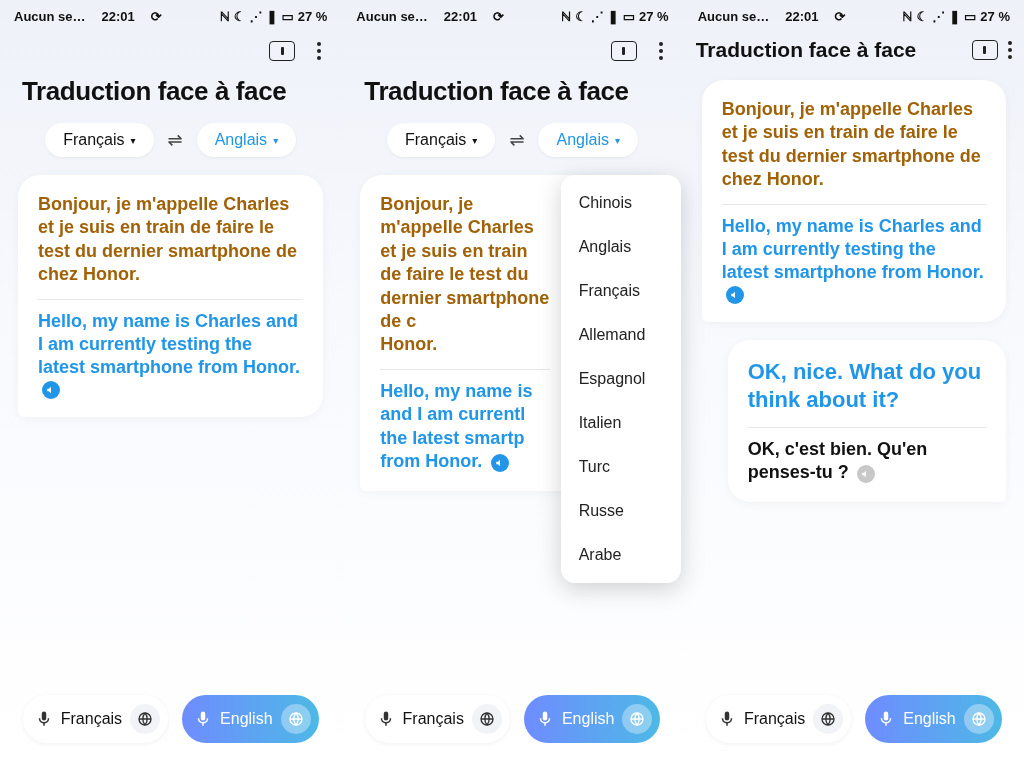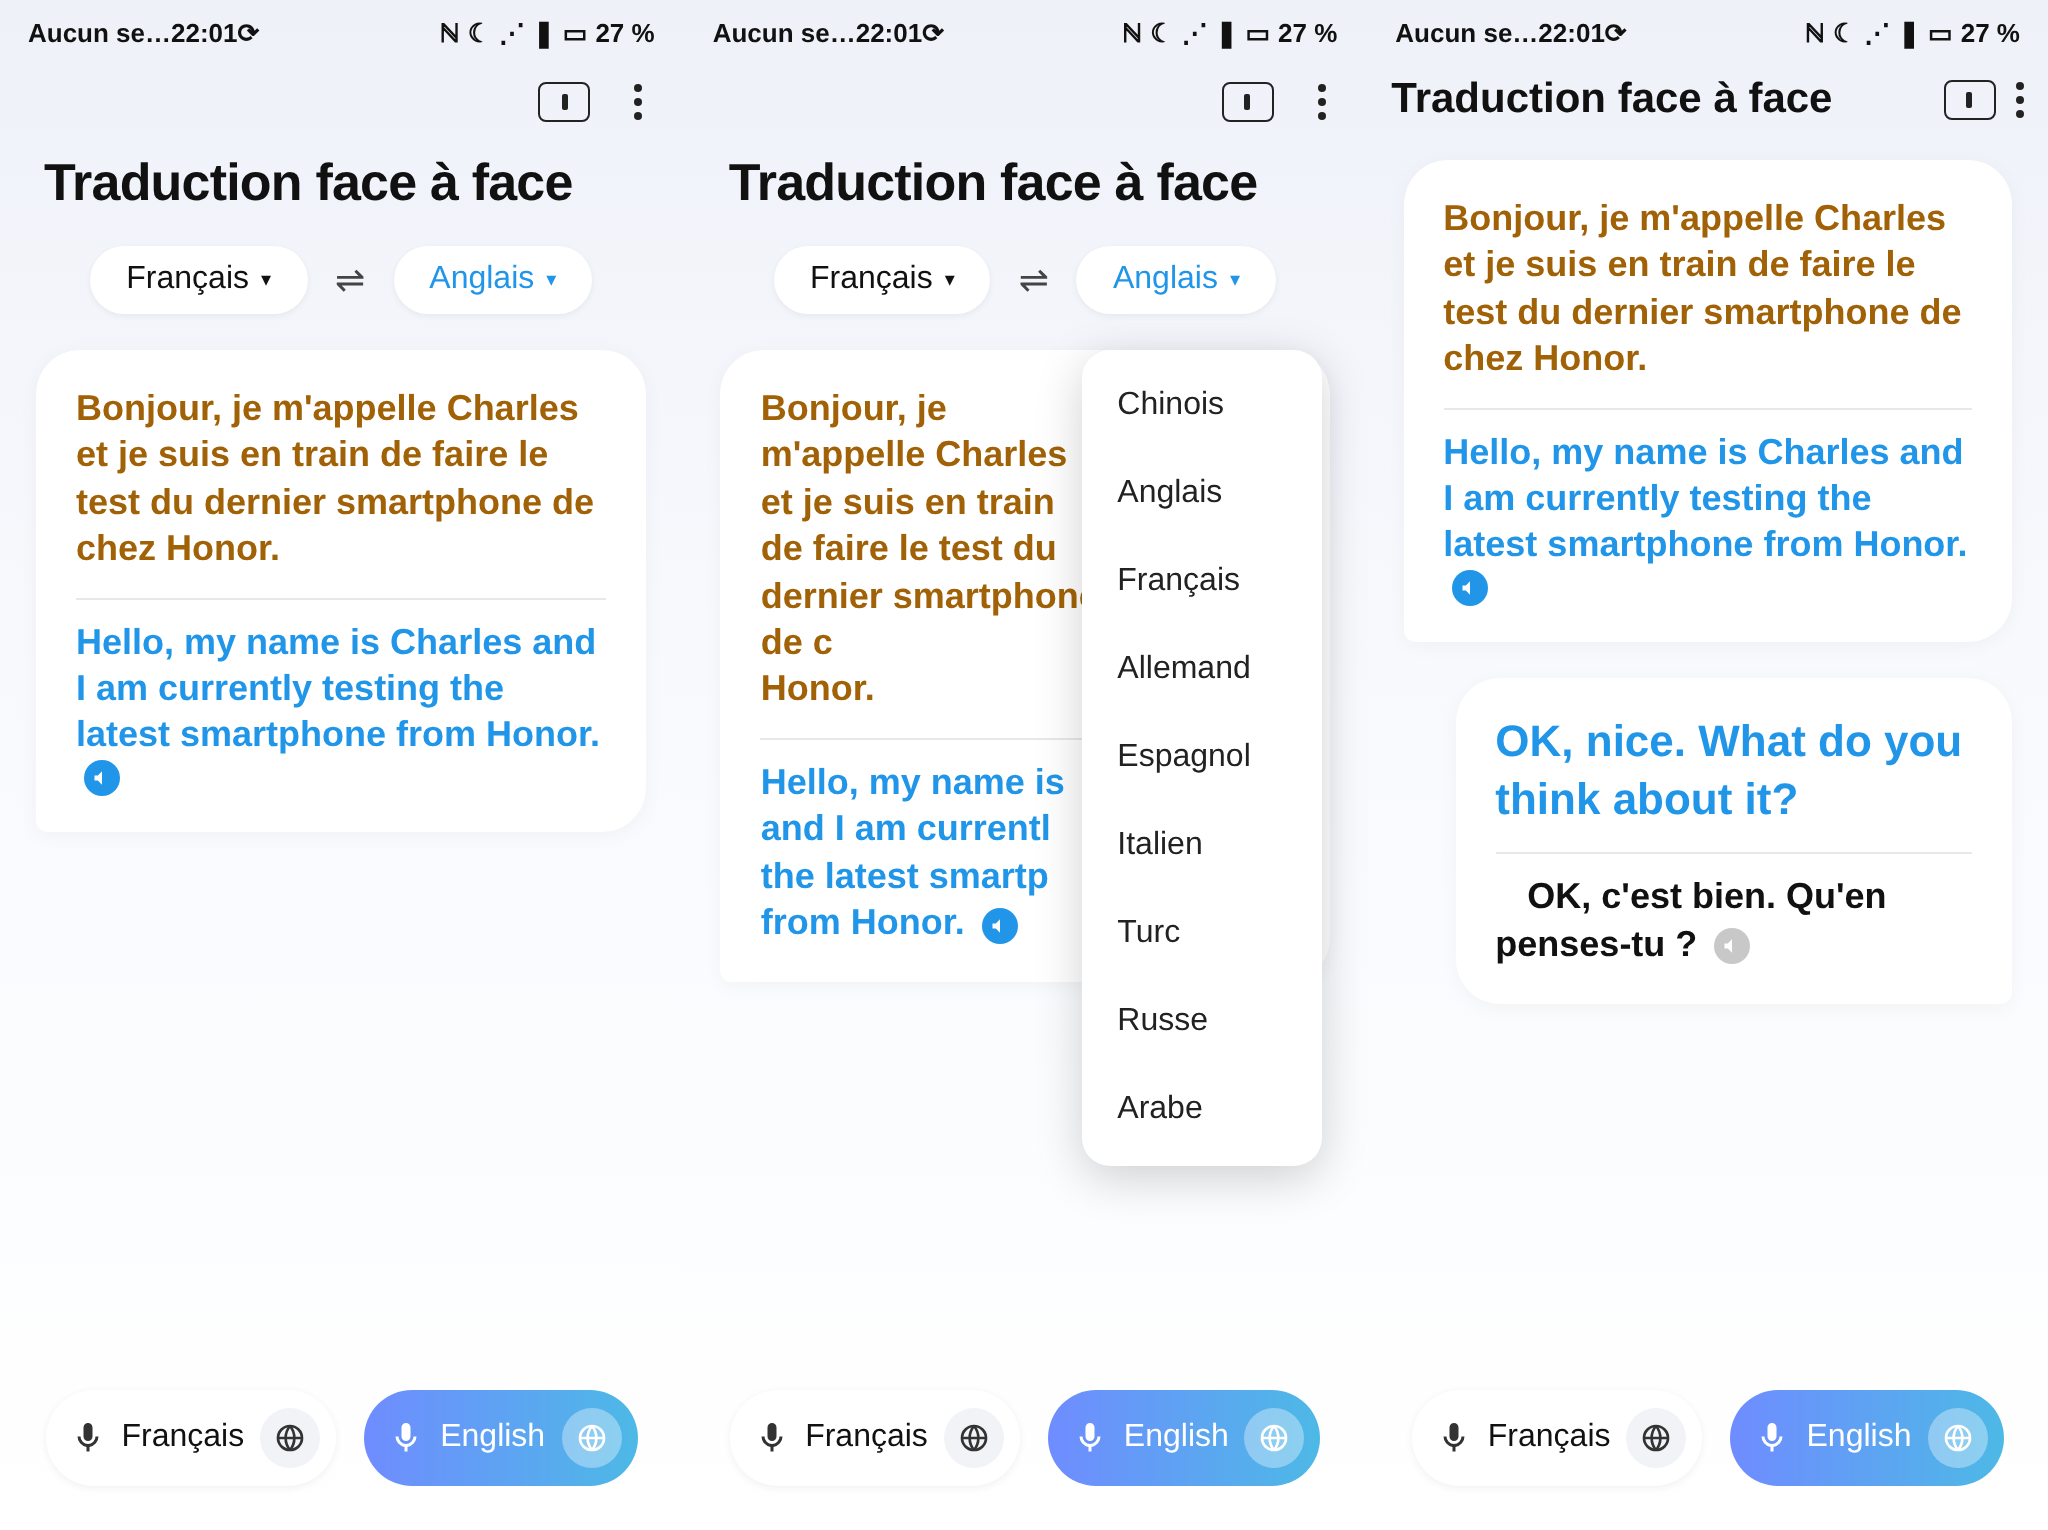--- a/index.html
+++ b/index.html
@@ -1,21 +1,21 @@
 <!DOCTYPE html>
 <html><head>
 <meta charset="utf-8">
 <style>
   * { box-sizing: border-box; margin: 0; padding: 0; }
   html, body { width: 1024px; height: 765px; font-family: -apple-system, Helvetica, Arial, sans-serif; overflow: hidden; }
   body { display: flex; }
   .phone { width: 341.33px; height: 765px; position: relative; background: linear-gradient(180deg, #eef1f8 0%, #f7f9fd 40%, #ffffff 100%); display: flex; flex-direction: column; }
   .phone + .phone { border-left: 1px solid rgba(0,0,0,0); }
   .statusbar { height: 32px; display: flex; align-items: center; justify-content: space-between; padding: 0 14px; font-size: 13px; font-weight: 600; color: #111; }
-  .sb-left { display: flex; align-items: center; gap: 0; }
+  .sb-left { display: flex; align-items: center; gap: 16px; }
   .sb-right { display: flex; align-items: center; gap: 4px; }
   .sb-right span, .sb-right svg { display: inline-flex; }
   .topbar { height: 38px; display: flex; align-items: center; justify-content: flex-end; gap: 22px; padding: 0 20px; }
   .rotate-ic { width: 26px; height: 20px; border: 1.8px solid #222; border-radius: 4px; display: flex; align-items: center; justify-content: center; }
   .rotate-ic .dot { width: 3px; height: 8px; background: #222; border-radius: 1px; }
   .more-ic { display: flex; flex-direction: column; gap: 3px; }
   .more-ic span { width: 4px; height: 4px; background: #222; border-radius: 50%; }
   .title { font-size: 26px; font-weight: 700; padding: 6px 22px 16px 22px; color: #111; letter-spacing: -0.4px; }
   .header-row { display: flex; align-items: center; gap: 10px; padding: 6px 12px 4px 12px; }
   .header-row .title-inline { font-size: 21px; font-weight: 700; flex: 1; color:#111; }
@@ -27,33 +27,33 @@
   .content { flex: 1; padding: 0 18px; position: relative; display:flex; flex-direction:column; gap:18px;}
   .bubble { background: #fff; border-radius: 22px; padding: 18px 20px; box-shadow: 0 2px 10px rgba(0,0,0,0.04); }
   .bubble.left  { border-radius: 22px 22px 22px 6px; }
   .bubble.right { border-radius: 22px 22px 6px 22px; margin-left: 26px; }
   .src-txt { font-size: 18px; font-weight: 700; line-height: 1.3; color: #a16207; }
   .divider { height: 1px; background: #e8e8e8; margin: 12px 0 10px 0; }
   .tr-txt { font-size: 18px; font-weight: 700; line-height: 1.3; color: #2196e8; display: inline; }
   .speak { display:inline-flex; width:18px; height:18px; border-radius:50%; background:#2196e8; vertical-align:middle; margin-left:4px; align-items:center; justify-content:center;}
   .speak.grey{ background:#c8c8c8; }
   .speak svg{ width:10px; height:10px; fill:#fff;}
-  .dropdown { position: absolute; top: 0; right: 22px; width: 120px; background: #fff; border-radius: 14px; box-shadow: 0 6px 24px rgba(0,0,0,0.18); padding: 6px 0; z-index: 10; }
+  .dropdown { position: absolute; top: 0; right: 2px; width: 120px; background: #fff; border-radius: 14px; box-shadow: 0 6px 24px rgba(0,0,0,0.18); padding: 6px 0; z-index: 10; }
   .dropdown-item { padding: 13px 18px; font-size: 16px; color: #222; }
   .bottombar { height: 78px; display: flex; align-items: center; justify-content: center; gap: 14px; padding: 0 8px 14px 8px; }
   .bbtn { height: 48px; border-radius: 999px; display: flex; align-items: center; padding: 0 8px 0 12px; gap: 8px; font-size: 16px; font-weight: 500; }
   .bbtn.light { background: #fff; color: #111; box-shadow: 0 1px 4px rgba(0,0,0,0.06); }
   .bbtn.accent { background: linear-gradient(90deg, #6f8cff 0%, #4db9e6 100%); color: #fff; justify-content: center; }
   .mic { width: 18px; height: 18px; }
   .kbcirc { width: 30px; height: 30px; border-radius: 50%; display: flex; align-items: center; justify-content: center; }
   .bbtn.light .kbcirc { background: #f1f3f6; }
   .bbtn.accent .kbcirc { background: rgba(255,255,255,0.35); }
   .kb { width: 16px; height: 16px; }
   .reply-top { font-size:22px; font-weight:700; color:#2196e8; line-height:1.3; }
-  .reply-bot { font-size:18px; font-weight:700; color:#111; line-height:1.3; margin-top:10px;margin-left:16px; }
+  .reply-bot { font-size:18px; font-weight:700; color:#111; line-height:1.3; margin-top:10px; }
 </style>
 </head>
 <body>
 
 <div class="phone">
   <div class="statusbar">
     <div class="sb-left">
       <span>Aucun se…</span>
       <span>22:01</span>
       <span>⟳</span>

